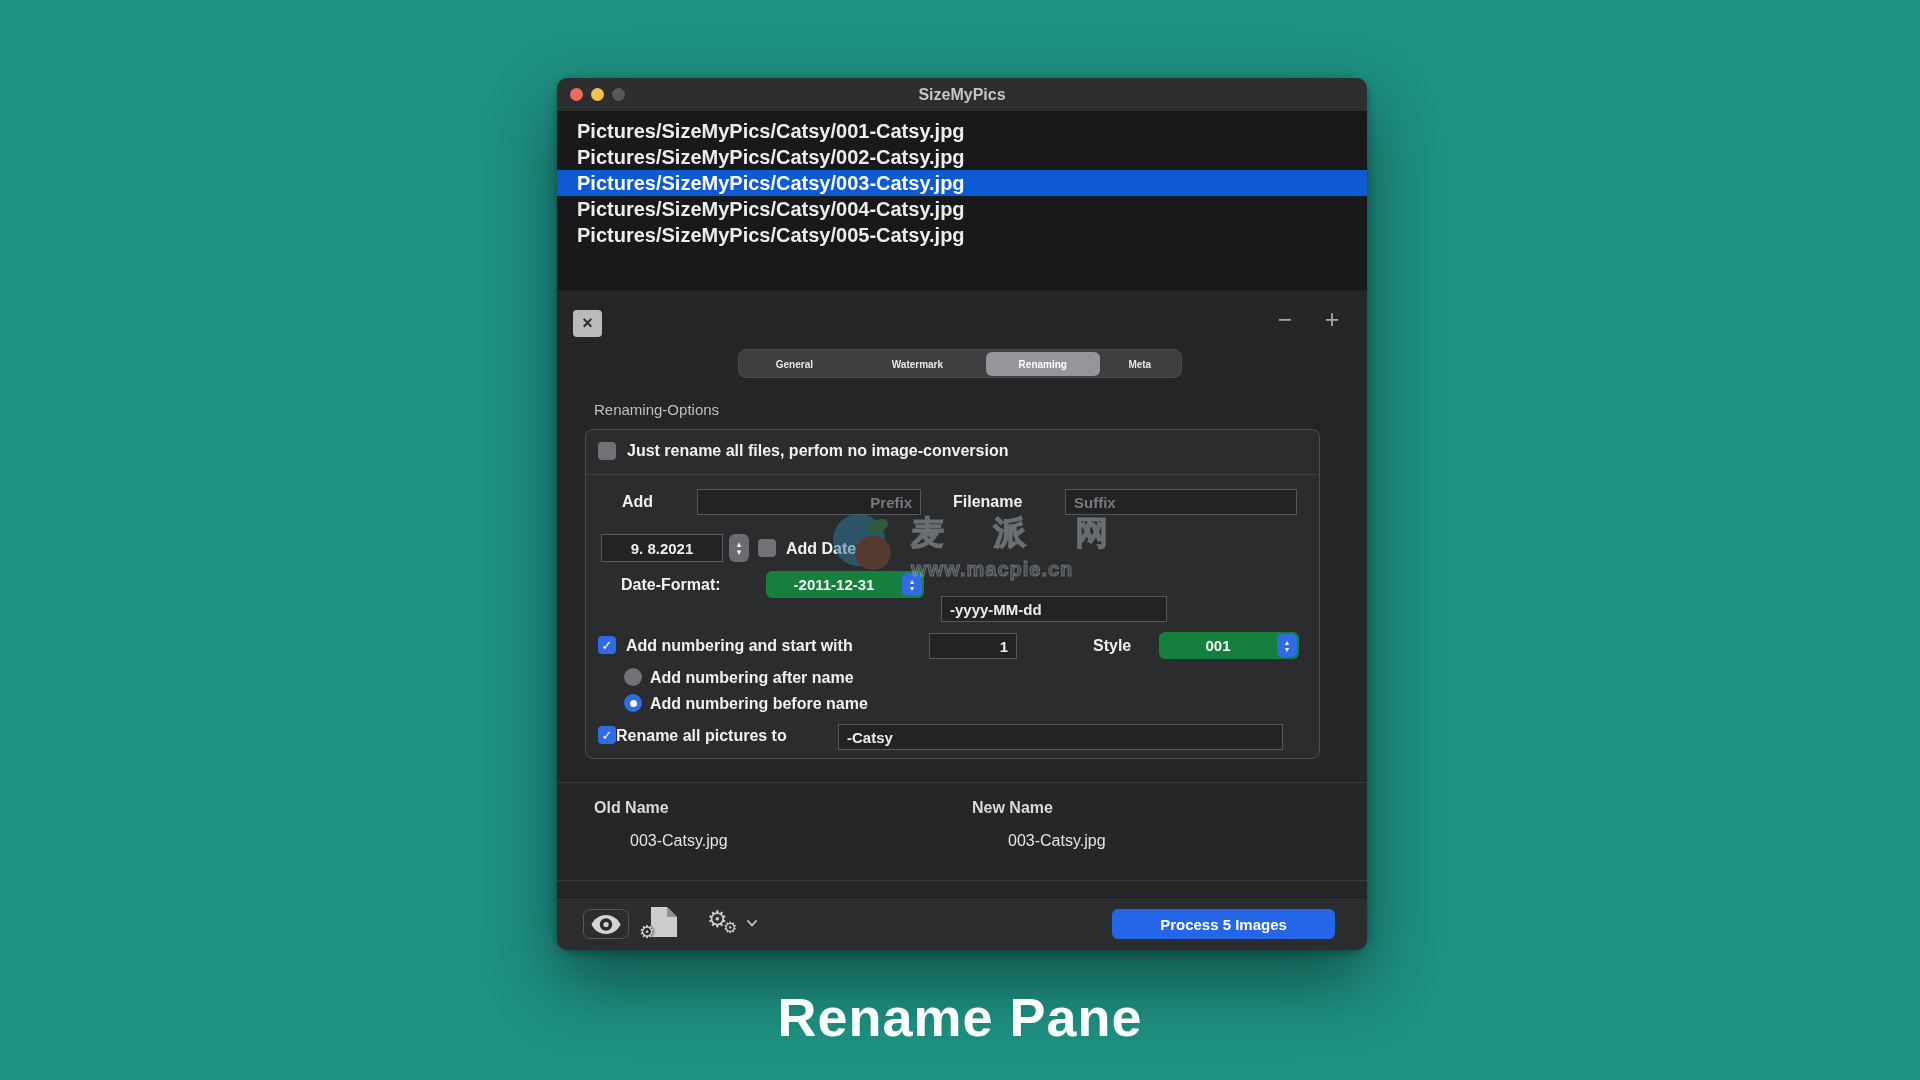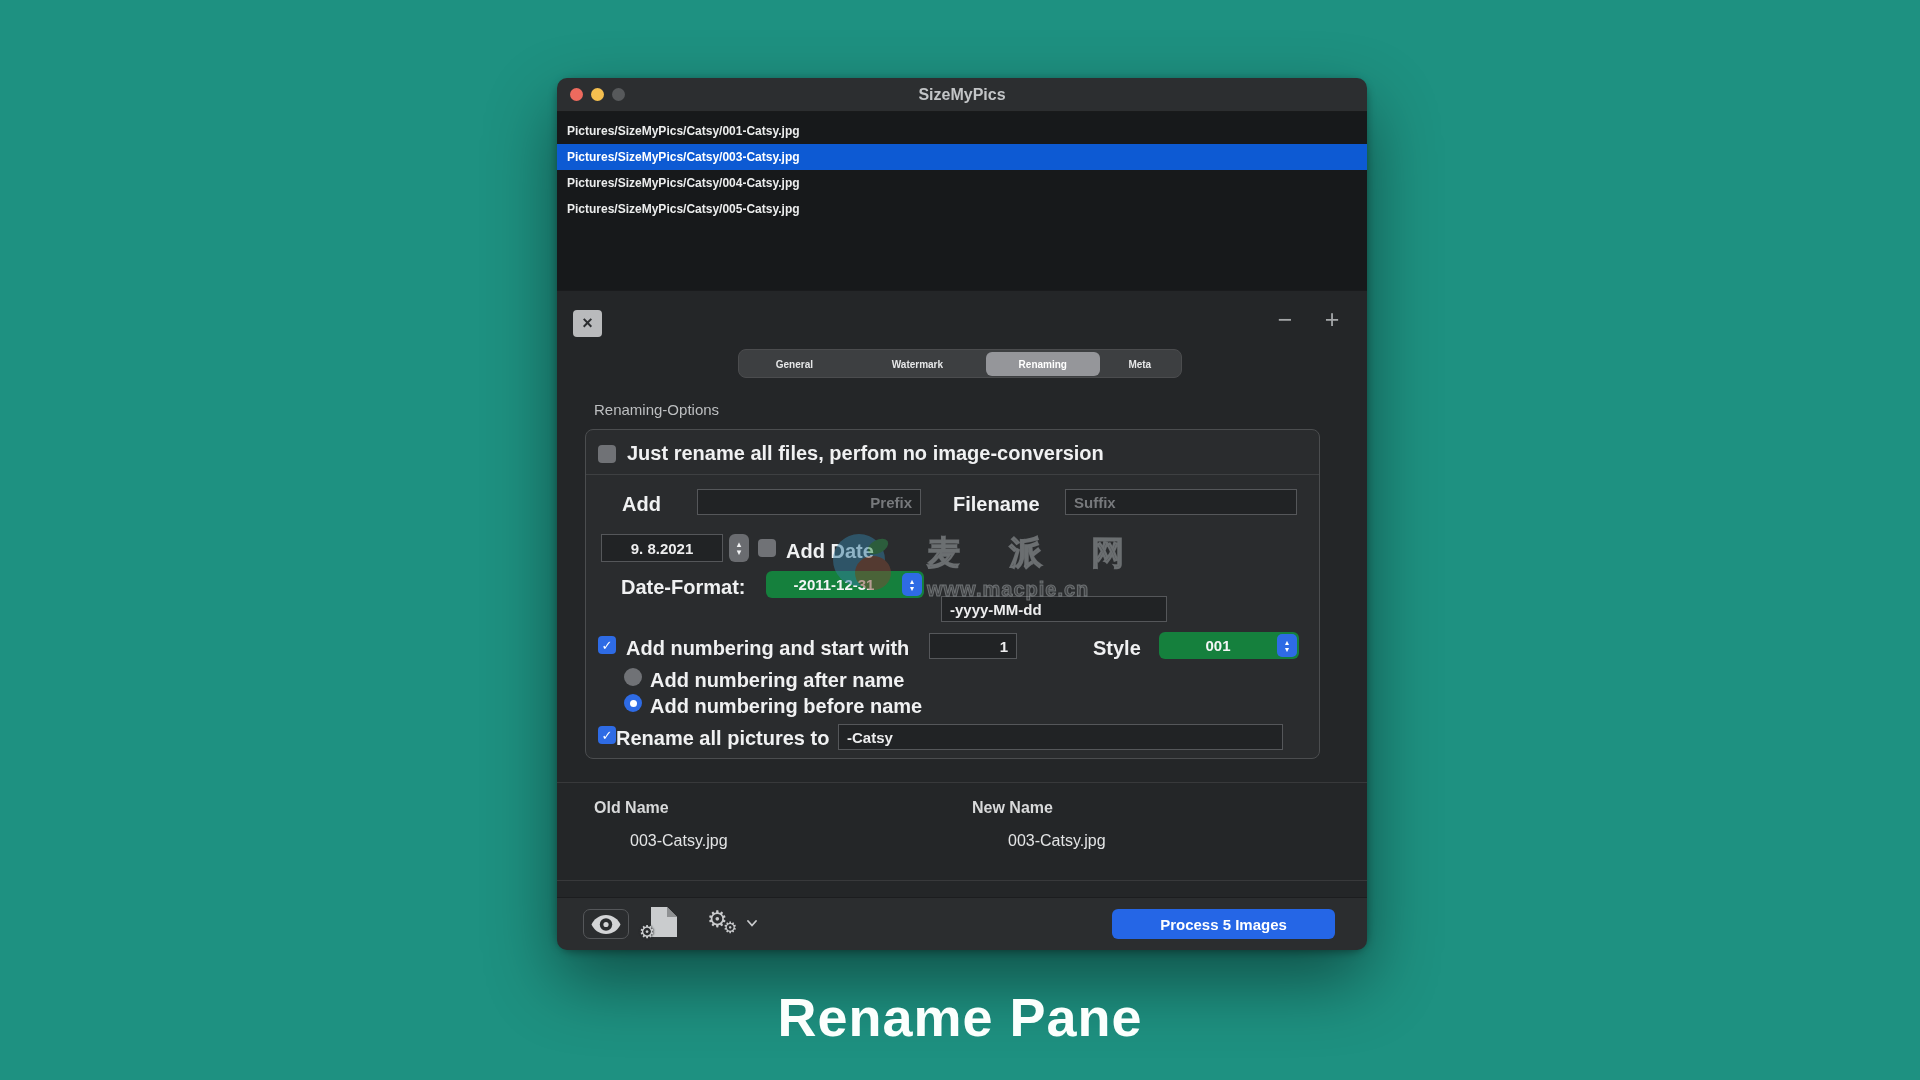--- a/index.html
+++ b/index.html
@@ -18,22 +18,22 @@
   .light { width:13px; height:13px; border-radius:50%; }
   .light.red { background:#ed6a5e; }
   .light.yellow { background:#f5bf4f; }
   .light.gray { background:#57595b; }
   .title { position:absolute; left:0; right:0; text-align:center; color:#c3c5c7;
            font-size:16px; font-weight:700; }
 
   
   .filelist { position:absolute; left:0; top:34px; width:100%; height:178px;
               background:#17191b; padding-top:6px; }
-  .file-row { height:26px; line-height:26px; padding-left:10px; color:#eceded;
-              font-size:12px; font-weight:600; white-space:nowrap; }
+  .file-row { height:26px; line-height:26px; padding-left:20px; color:#eceded;
+              font-size:20px; font-weight:600; white-space:nowrap; }
   .file-row.selected { background:#0d5ad3; color:#ffffff; }
 
   
   .pane { position:absolute; left:0; top:212px; width:100%; height:607px; background:#242628;
           border-top:1px solid #1a1b1d; }
 
   .xbtn { position:absolute; left:16px; top:19px; width:29px; height:27px; background:#b9babc;
           border:none; border-radius:4px; color:#2c2e30; font-size:18px; font-weight:700;
           display:flex; align-items:center; justify-content:center; cursor:pointer; }
   .minusbtn,.plusbtn { position:absolute; top:14px; width:32px; text-align:center;
@@ -47,21 +47,21 @@
          font-weight:600; border-radius:6px; cursor:pointer; }
   .tab.t-general { flex:1.15; } .tab.t-watermark { flex:1.45; } .tab.t-renaming { flex:1.2; } .tab.t-meta { flex:0.85; }
   .tab.active { background:#95969a; color:#ffffff; }
 
   .section-label { position:absolute; left:37px; top:110px; color:#bdbfc1; font-size:15px; }
 
   .groupbox { position:absolute; left:28px; top:138px; width:735px; height:330px;
               background:#2a2c2e; border:1px solid #4b4d4f; border-radius:8px; }
 
   .g-abs { position:absolute; }
-  .lbl { color:#f0f1f2; font-size:20px; font-weight:600; white-space:nowrap; }
+  .lbl { color:#f0f1f2; font-size:16px; font-weight:600; white-space:nowrap; }
   .fld { position:absolute; height:26px; background:#212325; border:1px solid #55575a;
          color:#ededee; font-family:"Liberation Sans","DejaVu Sans",sans-serif;
          font-size:15px; font-weight:600; padding:0 8px; outline:none; }
   .fld::placeholder { color:#77797c; font-weight:600; }
 
   .checkbox { width:18px; height:18px; border-radius:4px; background:#707276; display:inline-flex;
               align-items:center; justify-content:center; flex:none; cursor:pointer; }
   .checkbox.checked { background:#2e6be5; }
   .checkbox .check { color:#fff; font-size:13px; font-weight:700; line-height:1; }
 
@@ -101,22 +101,22 @@
                border:none; cursor:pointer; }
   .gear-big { position:absolute; left:0; top:0; color:#c9cacc; font-size:23px; line-height:1; }
   .gear-small { position:absolute; left:16px; top:12px; color:#c9cacc; font-size:16px; line-height:1; }
   .gears-chevron { position:absolute; left:40px; top:12px; }
 
   .process-btn { position:absolute; left:555px; top:11px; width:223px; height:30px; background:#2566e6;
                  border:none; border-radius:6px; color:#ffffff; font-size:15px; font-weight:700;
                  font-family:"Liberation Sans","DejaVu Sans",sans-serif; cursor:pointer; }
 
   
-  .watermark { position:absolute; left:833px; top:508px; display:flex; gap:28px; opacity:.6;
-               z-index:5; pointer-events:none;margin-top:20px; }
+  .watermark { position:absolute; left:833px; top:508px; display:flex; gap:12px; opacity:.6;
+               z-index:5; pointer-events:none; }
   .wm-logo { position:relative; width:66px; height:76px; opacity:.85; }
   .wm-blue  { position:absolute; left:0;  top:6px;  width:52px; height:52px; border-radius:50%; background:#337c9f; }
   .wm-apple { position:absolute; left:22px; top:28px; width:36px; height:34px; border-radius:50%; background:#7d4936; }
   .wm-leaf  { position:absolute; left:34px; top:12px; width:22px; height:13px; border-radius:50%;
               background:#2f8c4a; transform:rotate(-28deg); }
   .wm-texts { display:flex; flex-direction:column; justify-content:center; }
   .wm-cn { font-size:33px; font-weight:700; letter-spacing:20px; color:rgba(190,195,198,.28);
            -webkit-text-stroke:1.2px rgba(175,180,183,.75); white-space:nowrap; }
   .wm-url { font-size:20px; font-weight:700; letter-spacing:1px; color:rgba(190,195,198,.28);
             -webkit-text-stroke:1px rgba(175,180,183,.8); margin-top:2px; }
@@ -134,20 +134,21 @@
     <div class="lights">
       <span class="light red"></span>
       <span class="light yellow"></span>
       <span class="light gray"></span>
     </div>
     <div class="title">SizeMyPics</div>
   </div>
 
   <div class="filelist">
     <div class="file-row">Pictures/SizeMyPics/Catsy/001-Catsy.jpg</div>
+    <div class="file-row">Pictures/SizeMyPics/Catsy/002-Catsy.jpg</div>
     <div class="file-row selected">Pictures/SizeMyPics/Catsy/003-Catsy.jpg</div>
     <div class="file-row">Pictures/SizeMyPics/Catsy/004-Catsy.jpg</div>
     <div class="file-row">Pictures/SizeMyPics/Catsy/005-Catsy.jpg</div>
   </div>
 
   <div class="pane">
 
     <button class="xbtn">
       <span>×</span>
     </button>

